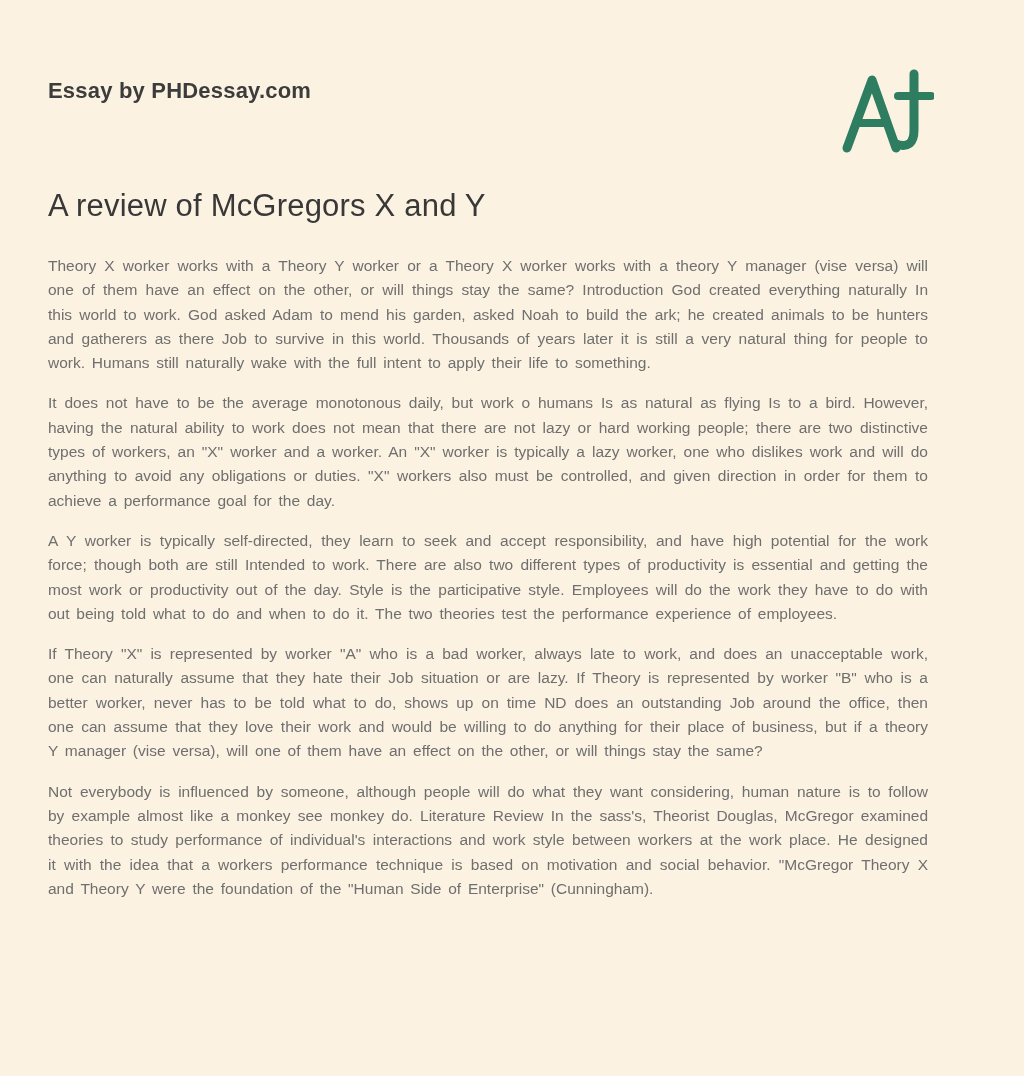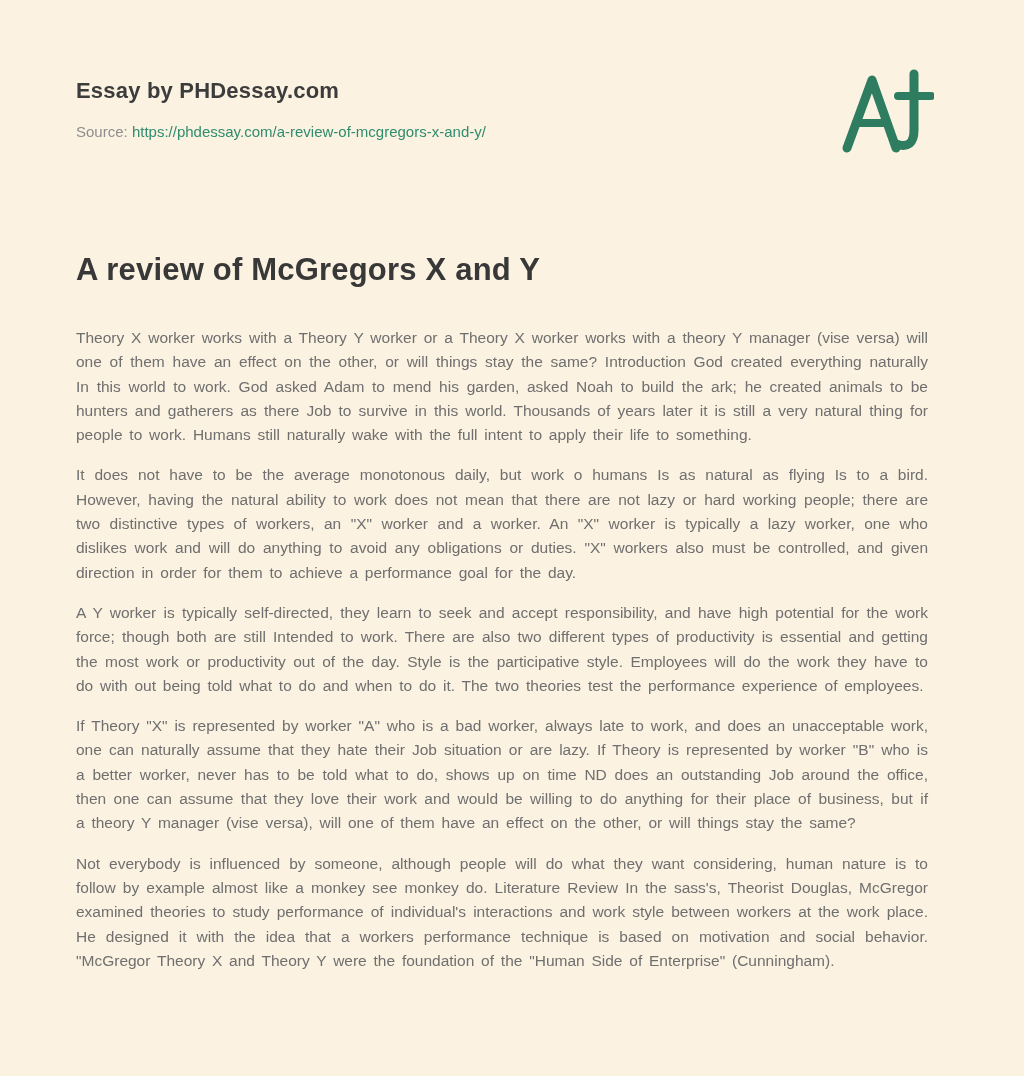--- a/index.html
+++ b/index.html
@@ -6,21 +6,21 @@
   html, body { width: 1024px; height: 1076px; }
   body {
     background: #fbf2e1;
     font-family: "Liberation Sans", sans-serif;
     overflow: hidden;
   }
   .page {
     position: relative;
     width: 1024px;
     height: 1076px;
-    padding: 78px 96px 0 76px;
+    padding: 78px 96px 0 48px;
   }
   .site-title {
     font-size: 22px;
     font-weight: 700;
     color: #3c3c3c;
     letter-spacing: 0.2px;
   }
   .source-line {
     margin-top: 19px;
     font-size: 15px;
@@ -32,49 +32,45 @@
     cursor: pointer;
   }
   .logo {
     position: absolute;
     top: 68px;
     right: 90px;
     width: 95px;
     height: 92px;
   }
   .article-title {
-    margin-top: 112px;
+    margin-top: 84px;
     font-size: 31px;
-    font-weight: 700;
+    font-weight: 400;
     color: #383838;
     letter-spacing: 0.2px;
   }
   .article-body {
-    margin-top: 38px;
+    margin-top: 30px;
   }
   .article-body p {
     font-size: 15.5px;
     line-height: 24.3px;
     color: #6f6f6f;
     text-align: justify;
     margin-bottom: 16px;
     word-spacing: 2.5px;
   }
 </style>
 </head>
 <body>
 
 <div class="page">
 
   <div class="site-title">Essay by PHDessay.com</div>
 
-  <div class="source-line">
-    <span>Source:</span>
-    <a class="source-link">https://phdessay.com/a-review-of-mcgregors-x-and-y/</a>
-  </div>
 
   <div class="logo">
     <svg width="95" height="92" viewBox="0 0 95 92" fill="none" xmlns="http://www.w3.org/2000/svg">
       <path d="M8 80 L33 12 L57 80" stroke="#2e7d60" stroke-width="9" fill="none" stroke-linecap="round" stroke-linejoin="round"></path>
       <path d="M17 55 L48 55" stroke="#2e7d60" stroke-width="8" stroke-linecap="round"></path>
       <path d="M75 6 L75 62 Q75 82 57 76" stroke="#2e7d60" stroke-width="9" fill="none" stroke-linecap="round"></path>
       <path d="M59 28 L92 28" stroke="#2e7d60" stroke-width="8" stroke-linecap="round"></path>
     </svg>
   </div>
 

